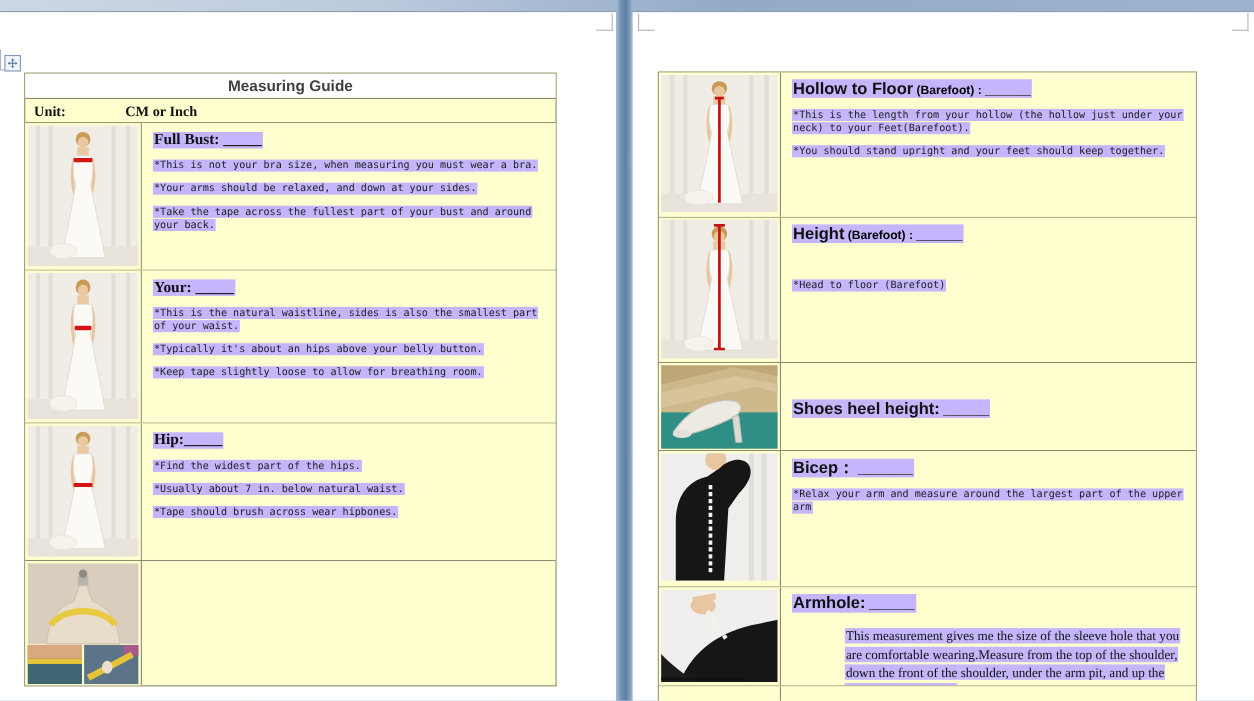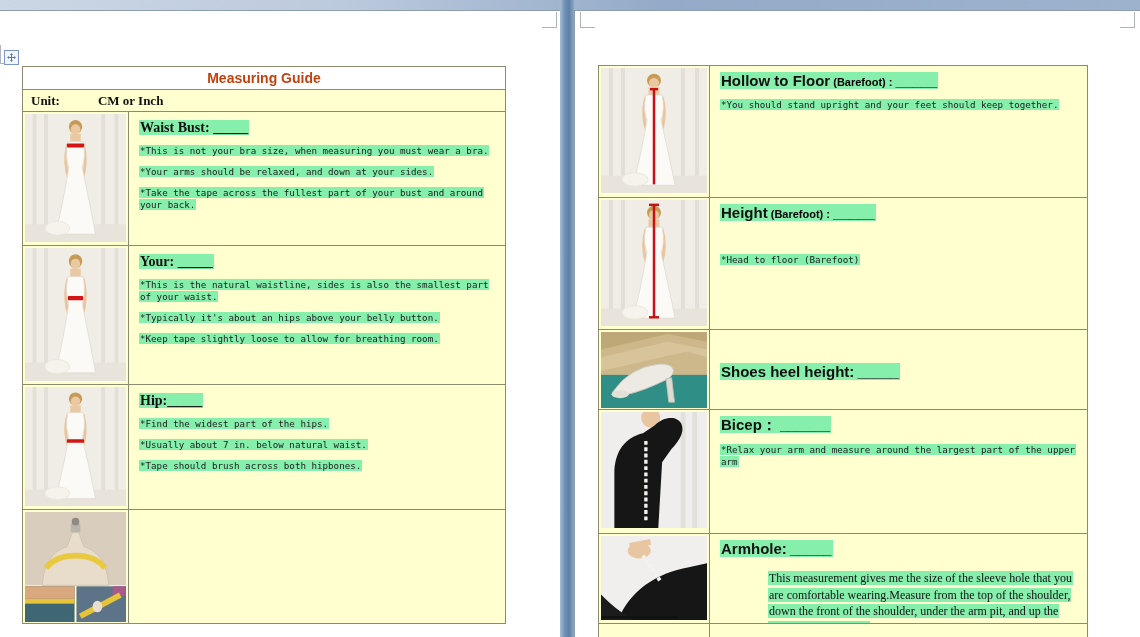--- a/index.html
+++ b/index.html
@@ -31,26 +31,26 @@
   #table1{left:22px;top:66px;width:482px;}
   #table2{left:598px;top:65px;width:488px;}
   .trow{display:flex;border-top:1px solid #8b8b6d;box-sizing:border-box;}
   .trow:first-child{border-top:none;}
   .imgcell{box-sizing:border-box;border-right:1px solid #8b8b6d;background:#ffffcf;
     padding:2px;flex:0 0 auto;}
   #table1 .imgcell{width:106px;}
   #table2 .imgcell{width:111px;}
   .txtcell{flex:1 1 auto;box-sizing:border-box;background:#ffffcf;padding:4px 4px 0 10px;overflow:hidden;}
   .titlerow{height:22px;background:#ffffff;text-align:center;
-    font:bold 14px/22px "Liberation Sans",sans-serif;color:#c2410c;}
-  .unitrow{height:22px;font:bold 13px/22px "Liberation Serif",serif;color:#111;padding-left:8px;box-sizing:border-box;}
+    font:bold 14px/22px "Liberation Sans",sans-serif;color:#404040;}
+  .unitrow{height:22px;font:bold 13px/22px "Liberation Serif",serif;color:#111;padding-left:8px;box-sizing:border-box;gap:16px;}
   .unitrow .uval{margin-left:38px;}
   .ph{display:block;width:100%;}
 
-  .hl{background:#86efac;box-decoration-break:clone;-webkit-box-decoration-break:clone;padding:0 1px;}
+  .hl{background:#c4b5fd;box-decoration-break:clone;-webkit-box-decoration-break:clone;padding:0 1px;}
   .h-serif{font:bold 14px "Liberation Serif",serif;color:#101010;}
   .h-sans{font:bold 15px "Liberation Sans",sans-serif;color:#101010;}
   .h-suffix{font:bold 11px "Liberation Sans",sans-serif;}
   .h-blank{font-weight:bold;}
   .headline{margin:2px 0 1px 0;}
   .bullet{font:9.2px/1.3 "DejaVu Sans Mono",monospace;color:#1c1c1c;margin:9px 0;}
   .para-serif{font:12px/1.38 "Liberation Serif",serif;color:#101010;margin-top:12px;padding-left:48px;}
   .gap-lg{margin-top:28px;}
   .center-v{display:flex;align-items:center;}
 </style>
@@ -104,21 +104,21 @@
 
   <div class="trow" style="height:134px">
     <div class="imgcell">
       <svg class="ph" viewBox="0 0 106 130" style="height:128px" preserveAspectRatio="none">
         <use href="#bgCurtain"></use>
           <use href="#bride"></use>
         <rect x="44" y="30" width="18" height="4" rx="1" fill="#d31515"></rect>
       </svg>
     </div>
     <div class="txtcell">
-      <div class="headline"><span class="hl h-serif"><span>Waist Bust:</span><span class="h-blank"> _____</span></span></div>
+      <div class="headline"><span class="hl h-serif"><span>Full Bust:</span><span class="h-blank"> _____</span></span></div>
       <div class="bullet"><span class="hl">*This is not your bra size, when measuring you must wear a bra.</span></div>
       <div class="bullet"><span class="hl">*Your arms should be relaxed, and down at your sides.</span></div>
       <div class="bullet"><span class="hl">*Take the tape across the fullest part of your bust and around your back.</span></div>
     </div>
   </div>
 
   <div class="trow" style="height:139px">
     <div class="imgcell">
       <svg class="ph" viewBox="0 0 106 130" style="height:133px" preserveAspectRatio="none">
         <use href="#bgCurtain"></use>
@@ -139,21 +139,21 @@
       <svg class="ph" viewBox="0 0 106 130" style="height:119px" preserveAspectRatio="none">
         <use href="#bgCurtain"></use>
           <use href="#bride"></use>
         <rect x="44" y="57" width="18" height="4" rx="1" fill="#d31515"></rect>
       </svg>
     </div>
     <div class="txtcell">
       <div class="headline"><span class="hl h-serif"><span>Hip:</span><span class="h-blank">_____</span></span></div>
       <div class="bullet"><span class="hl">*Find the widest part of the hips.</span></div>
       <div class="bullet"><span class="hl">*Usually about 7 in. below natural waist.</span></div>
-      <div class="bullet"><span class="hl">*Tape should brush across both hipbones.</span></div>
+      <div class="bullet"><span class="hl">*Tape should brush across wear hipbones.</span></div>
     </div>
   </div>
 
   <div class="trow" style="height:114px">
     <div class="imgcell">
       <svg class="ph" viewBox="0 0 106 114" style="height:110px" preserveAspectRatio="none">
         <rect x="0" y="0" width="106" height="76" fill="#d9cdbd"></rect>
         <path d="M18,76 C20,52 30,40 44,36 L48,26 C48,19 58,19 58,26 L62,36 C76,40 86,52 88,76 Z" fill="#e8dccb" stroke="#cfc2ae" stroke-width="1"></path>
         <rect x="48" y="12" width="10" height="9" fill="#b9b4ac"></rect>
         <circle cx="53" cy="10" r="4" fill="#8f8a84"></circle>
@@ -176,20 +176,21 @@
     <div class="imgcell">
       <svg class="ph" viewBox="0 0 106 130" style="height:125px" preserveAspectRatio="none">
         <use href="#bgCurtain"></use>
           <use href="#bride"></use>
         <line x1="49" y1="22" x2="57" y2="22" stroke="#c61212" stroke-width="2.5"></line>
         <line x1="53" y1="22" x2="53" y2="121" stroke="#c61212" stroke-width="2.5"></line>
       </svg>
     </div>
     <div class="txtcell">
       <div class="headline"><span class="hl"><span class="h-sans">Hollow to Floor</span><span class="h-suffix"> (Barefoot) : </span><span class="h-sans h-blank">_____</span></span></div>
+      <div class="bullet"><span class="hl">*This is the length from your hollow (the hollow just under your neck) to your Feet(Barefoot).</span></div>
       <div class="bullet"><span class="hl">*You should stand upright and your feet should keep together.</span></div>
     </div>
   </div>
 
   <div class="trow" style="height:132px">
     <div class="imgcell">
       <svg class="ph" viewBox="0 0 106 130" style="height:126px" preserveAspectRatio="none">
         <use href="#bgCurtain"></use>
           <use href="#bride"></use>
         <line x1="48" y1="5" x2="58" y2="5" stroke="#c61212" stroke-width="2.5"></line>

